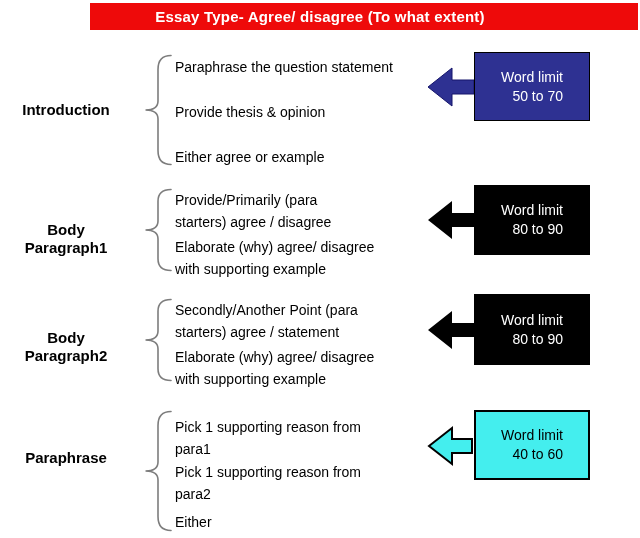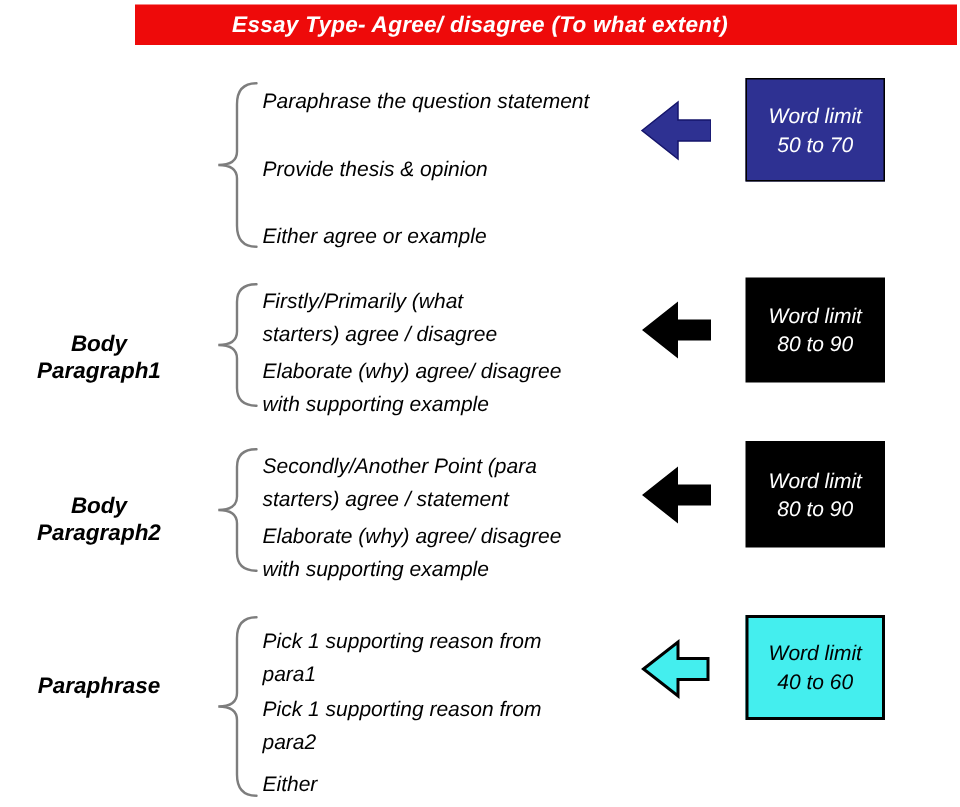--- a/index.html
+++ b/index.html
@@ -1,18 +1,18 @@
 <!DOCTYPE html>
 <html><head>
 <meta charset="utf-8">
 <style>
   html,body{margin:0;padding:0;background:#ffffff;}
   #canvas{
     position:relative;width:640px;height:538px;background:#ffffff;overflow:hidden;
-    font-family:"Liberation Sans",sans-serif;color:#000;font-style:italic;
+    font-family:"Liberation Sans",sans-serif;color:#000;
   }
   
   .banner{position:absolute;left:90px;top:3px;width:548px;height:27px;}
   .banner-title{
     position:absolute;left:0;top:0;width:460px;height:27px;line-height:27px;
     text-align:center;font-size:15px;font-weight:bold;letter-spacing:.2px;
   }
   
   .sec-label{
     position:absolute;left:8px;width:116px;text-align:center;
@@ -37,55 +37,56 @@
   .it-s1-0{top:189px;line-height:22px;} .it-s1-1{top:236px;line-height:22px;}
   .it-s2-0{top:299px;line-height:22px;} .it-s2-1{top:346px;line-height:22px;}
   .it-s3-0{top:416px;line-height:22px;} .it-s3-1{top:461px;line-height:22px;} .it-s3-2{top:512px;}
   
   svg.wl-arrow{position:absolute;left:427px;width:47px;height:44px;}
   .ar-s0{top:65px;}
   .ar-s1{top:198px;}
   .ar-s2{top:308px;}
   .ar-s3{top:424px;}
   .wl-box{
-    position:absolute;left:497px;width:93px;display:flex;align-items:center;justify-content:center;
-    text-align:center;font-size:14px;line-height:19px;white-space:pre-line;box-sizing:border-box;
+    position:absolute;left:474px;width:116px;display:flex;align-items:center;justify-content:center;
+    text-align:right;font-size:14px;line-height:19px;white-space:pre-line;box-sizing:border-box;
   }
   .bx-s0{top:52px;height:69px;border:1px solid #000000;}
   .bx-s1{top:185px;height:70px;}
   .bx-s2{top:294px;height:71px;}
   .bx-s3{top:410px;height:70px;border:2px solid #000000;}
 </style>
 </head>
 <body>
 
 <div id="canvas">
 
   <div class="banner" style="background-color: rgb(238, 10, 10);">
     <div class="banner-title" style="color: rgb(255, 255, 255);">Essay Type- Agree/ disagree (To what extent)</div>
   </div>
 
+  <div class="sec-label lbl-s0">Introduction</div>
   <svg class="brace br-s0" width="28" height="112" viewBox="0 0 28 112">
       <path d="M 27 1.5 Q 14 1.5 14 15.5 L 14 47 Q 14 56 1.5 56 Q 14 56 14 65 L 14 96.5 Q 14 110.5 27 110.5" fill="none" stroke="#7d7d7d" stroke-width="1.6" stroke-linecap="round"></path>
     </svg>
   <div class="item it-s0-0">Paraphrase the question statement</div>
   <div class="item it-s0-1">Provide thesis &amp; opinion</div>
   <div class="item it-s0-2">Either agree or example</div>
   <svg class="wl-arrow ar-s0" viewBox="0 0 47 44">
     <polygon points="1,22 25,3 25,15 47,15 47,29 25,29 25,41" stroke="#15156b" stroke-width="1" fill="#2E3192"></polygon>
   </svg>
   <div class="wl-box bx-s0" style="background-color: rgb(46, 49, 146); color: rgb(255, 255, 255);">Word limit
 50 to 70</div>
 
   <div class="sec-label lbl-s1">Body
 Paragraph1</div>
   <svg class="brace br-s1" width="28" height="84" viewBox="0 0 28 84">
       <path d="M 27 1.5 Q 14 1.5 14 13.260000000000002 L 14 33 Q 14 42 1.5 42 Q 14 42 14 51 L 14 70.74 Q 14 82.5 27 82.5" fill="none" stroke="#7d7d7d" stroke-width="1.6" stroke-linecap="round"></path>
     </svg>
-  <div class="item it-s1-0">Firstly/Primarily (what
+  <div class="item it-s1-0">Provide/Primarily (para
 starters) agree /  disagree</div>
   <div class="item it-s1-1">Elaborate (why) agree/ disagree
 with supporting example</div>
   <svg class="wl-arrow ar-s1" viewBox="0 0 47 44">
     <polygon points="1,22 25,3 25,15 47,15 47,29 25,29 25,41" fill="#000000"></polygon>
   </svg>
   <div class="wl-box bx-s1" style="background-color: rgb(0, 0, 0); color: rgb(255, 255, 255);">Word limit
 80 to 90</div>
 
   <div class="sec-label lbl-s2">Body

